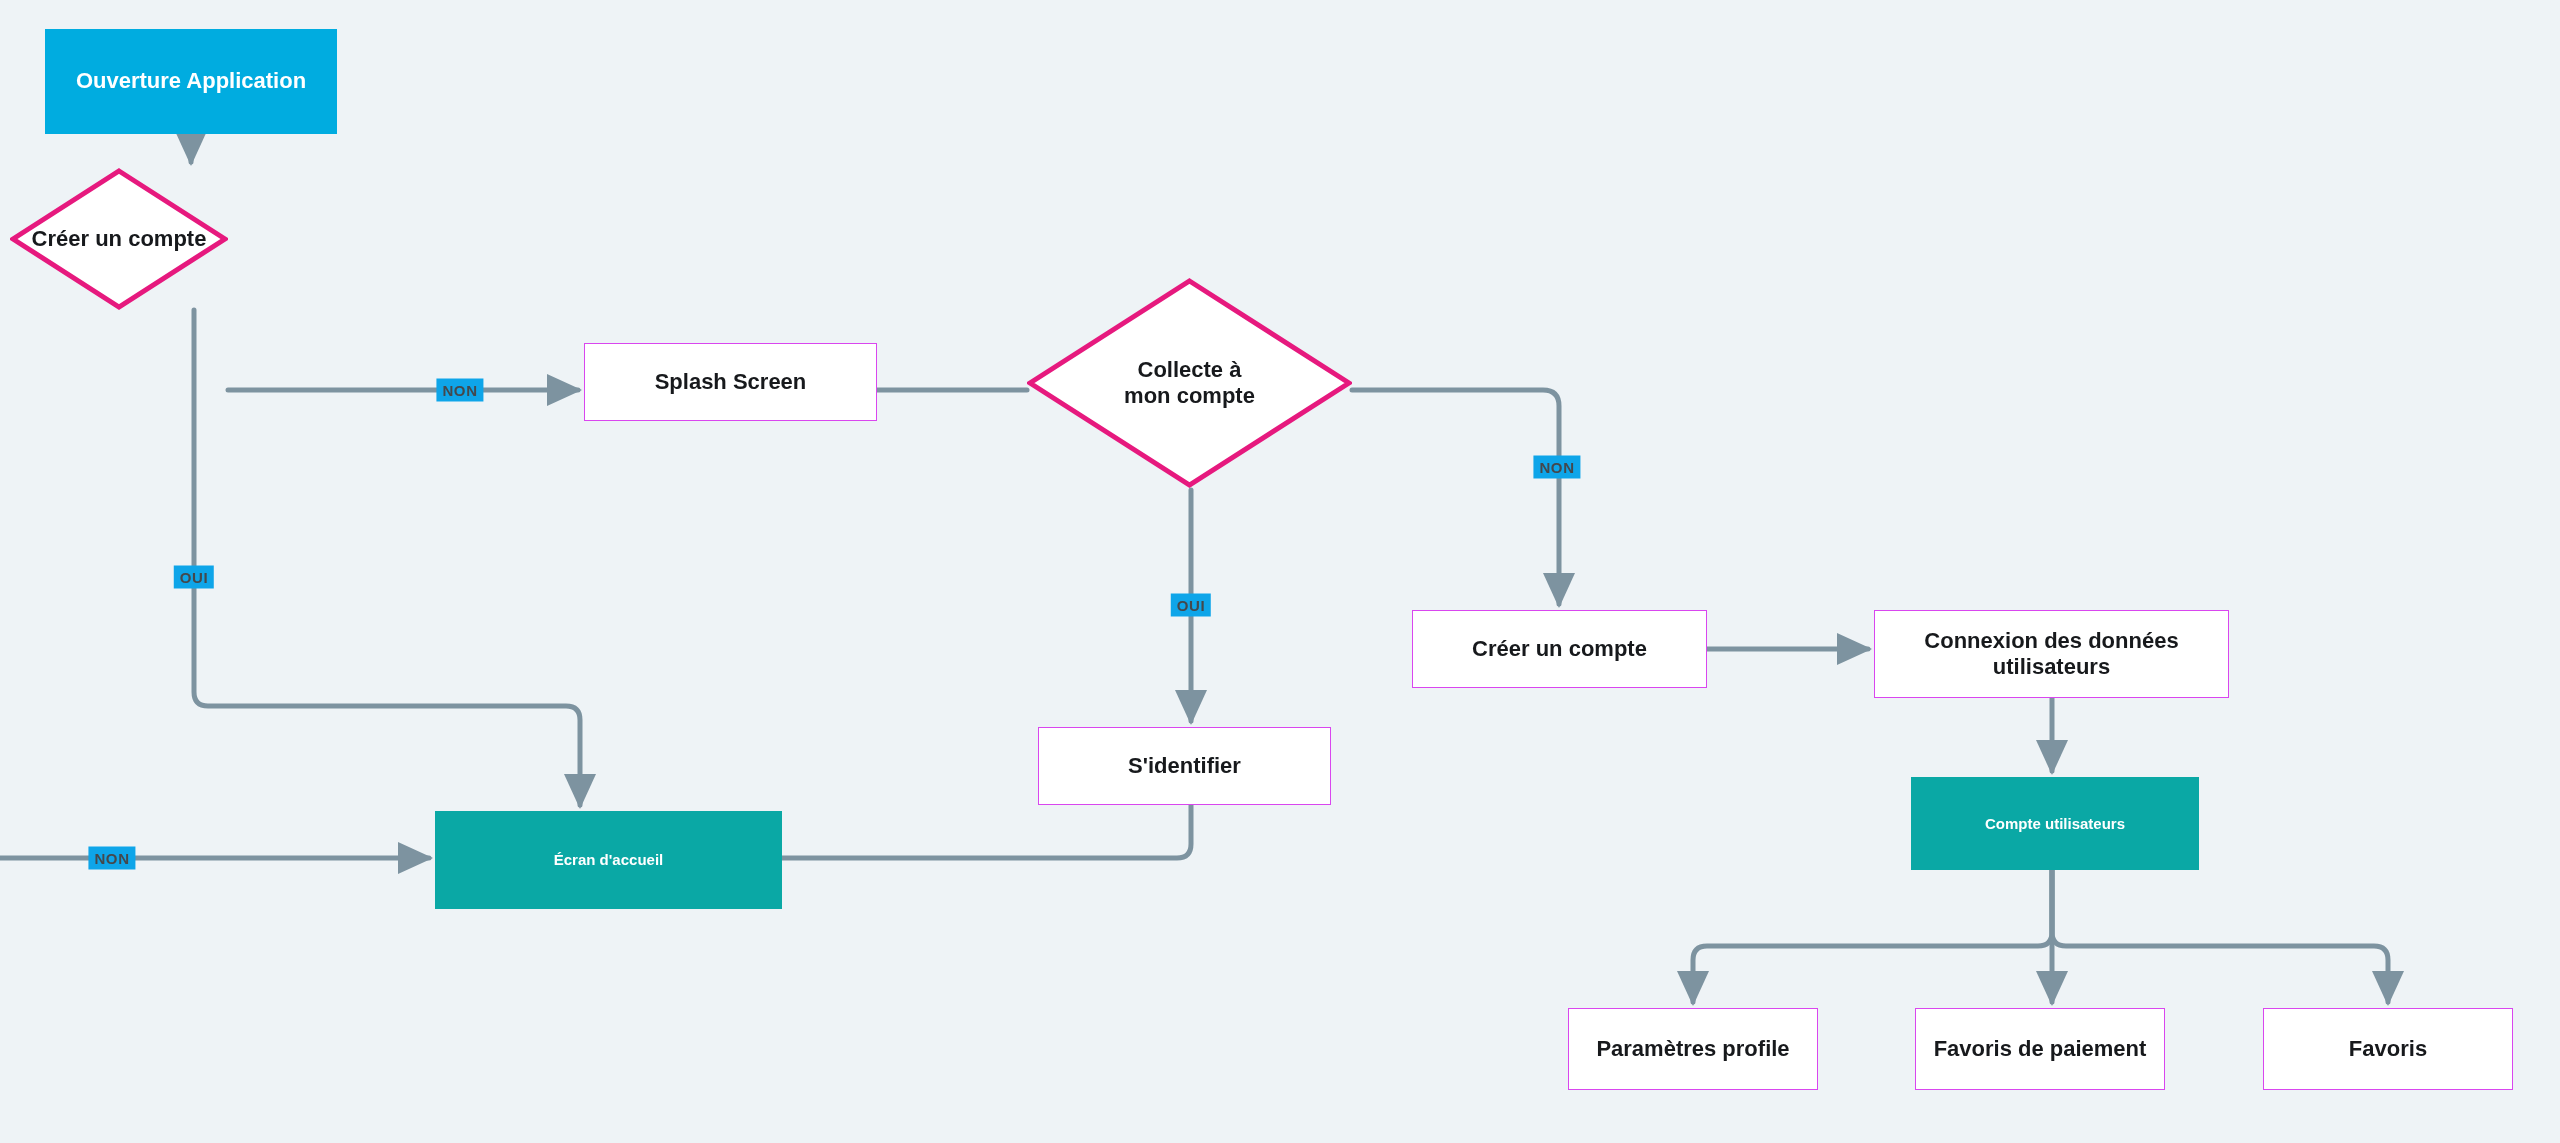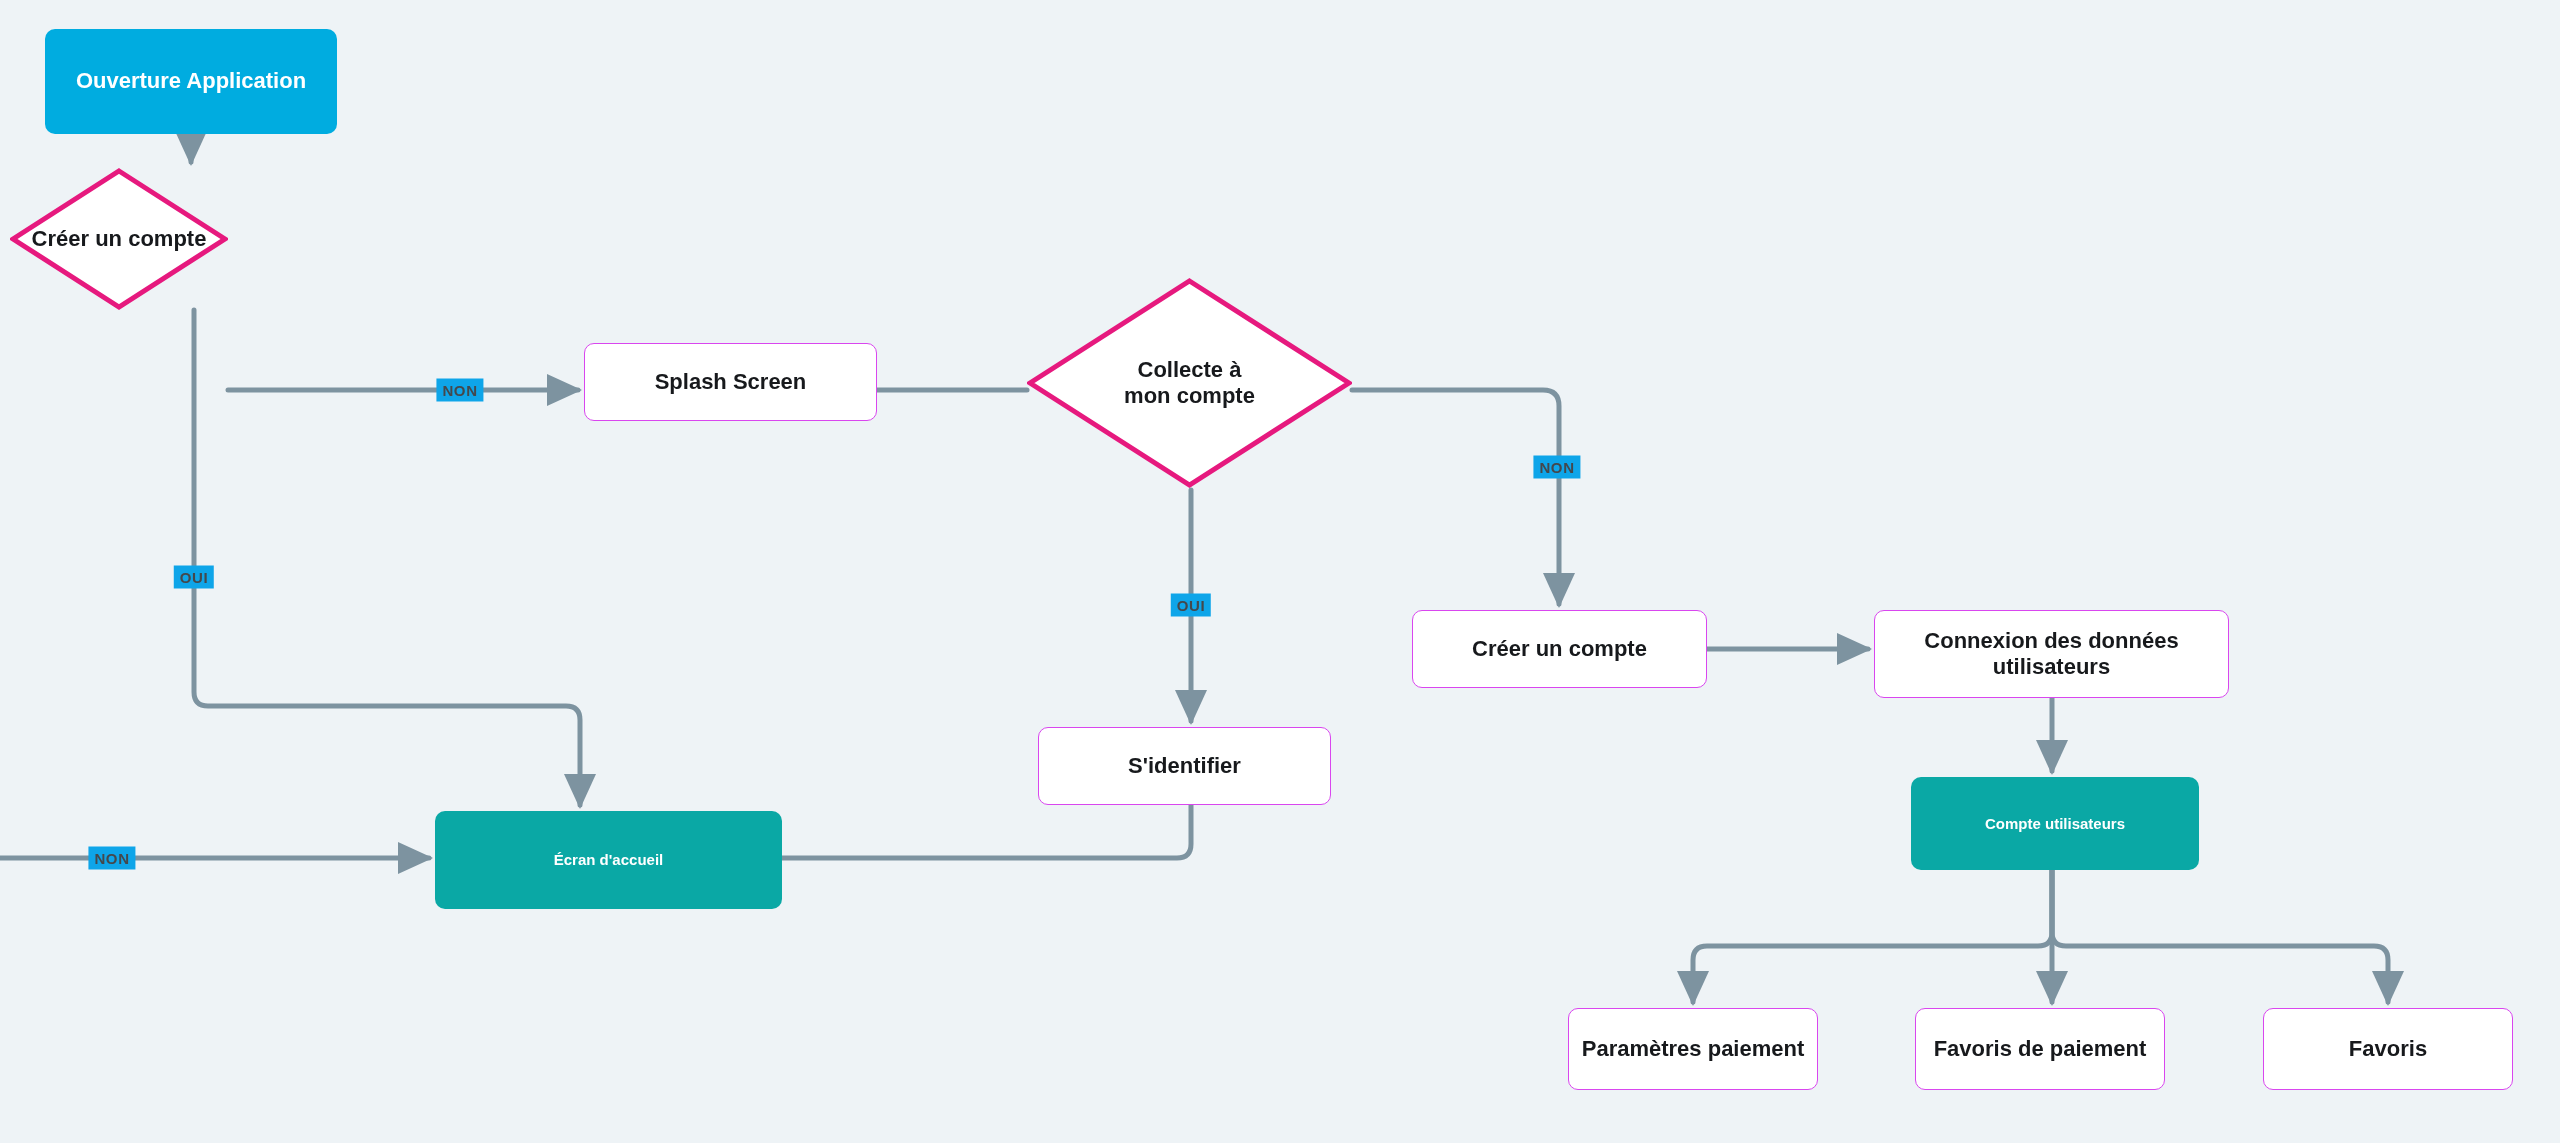--- a/index.html
+++ b/index.html
@@ -26,21 +26,20 @@
     height: 1143px;
   }
   .node {
     position: absolute;
     box-sizing: border-box;
     display: flex;
     align-items: center;
     justify-content: center;
     text-align: center;
     line-height: 1.2;
-    border-radius: 10px;
   }
   .node-process {
     background: #ffffff;
     border: 1px solid #d946ef;
     color: #17191c;
     font-weight: bold;
     font-size: 22px;
   }
   .node-terminator-blue {
     background: #00ace0;
@@ -166,21 +165,21 @@
 
   <div class="node node-terminator-teal" style="left:1911px; top:777px; width:288px; height:93px;">
     <span>Compte utilisateurs</span>
   </div>
 
   <div class="node node-terminator-teal" style="left:435px; top:811px; width:347px; height:98px;">
     <span>Écran d'accueil</span>
   </div>
 
   <div class="node node-process" style="left:1568px; top:1008px; width:250px; height:82px;">
-    <span>Paramètres paiement</span>
+    <span>Paramètres profile</span>
   </div>
 
   <div class="node node-process" style="left:1915px; top:1008px; width:250px; height:82px;">
     <span>Favoris de paiement</span>
   </div>
 
   <div class="node node-process" style="left:2263px; top:1008px; width:250px; height:82px;">
     <span>Favoris</span>
   </div>
 

